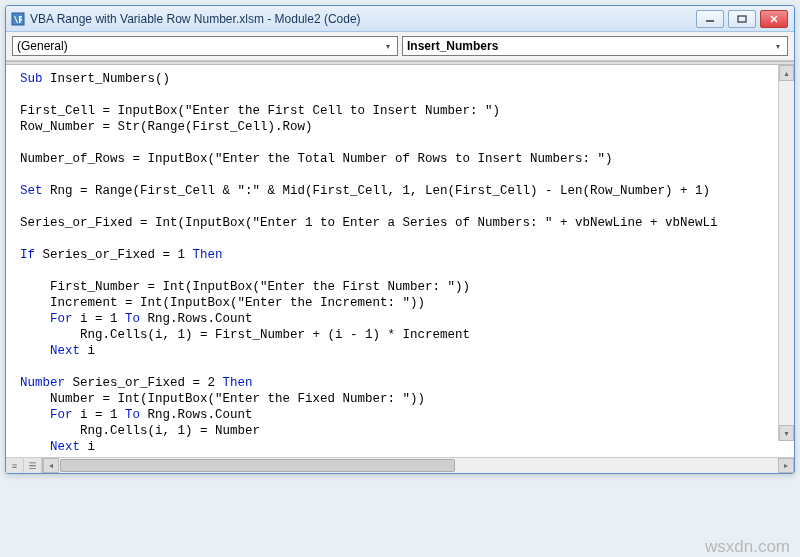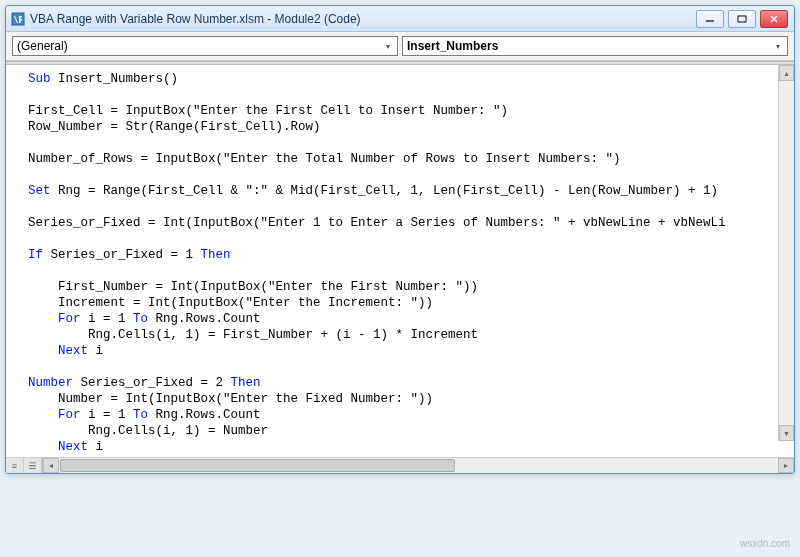--- a/index.html
+++ b/index.html
@@ -93,21 +93,20 @@
     height: 4px;
     background: #e0e0e0;
     border-top:1px solid #bbb;
     border-bottom:1px solid #bbb;
   }
   .code-area {
     flex: 1;
     position: relative;
     background: #fff;
     overflow: hidden;
-    margin-left: 8px;
   }
   .code-content {
     font-family: Consolas, "Courier New", monospace;
     font-size: 12.5px;
     line-height: 16px;
     padding: 6px 0 6px 14px;
     white-space: pre;
     color: #000;
     overflow: hidden;
     height: 100%;
@@ -146,22 +145,22 @@
     flex:1;
     display:flex;
     align-items:stretch;
   }
   .h-scroll .sb-btn{width:16px;display:flex;align-items:center;justify-content:center;font-size:8px;color:#666;background:#ddd;border:1px solid #bbb;}
   .h-scroll .sb-track{flex:1;background:#efefef;position:relative;}
   .h-scroll .sb-thumb{position:absolute;left:1px;top:1px;bottom:1px;width:55%;background:#cfcfcf;border:1px solid #aaa;border-radius:2px;}
   .watermark {
     position: fixed;
     right: 10px;
-    bottom: 8px;
-    font-size: 10px;
+    bottom: 0;
+    font-size: 17px;
     color: #b7b7b7;
     font-family: Arial, sans-serif;
   }
 </style>
 </head>
 <body>
 
 <div class="window">
 
   <div class="titlebar">

